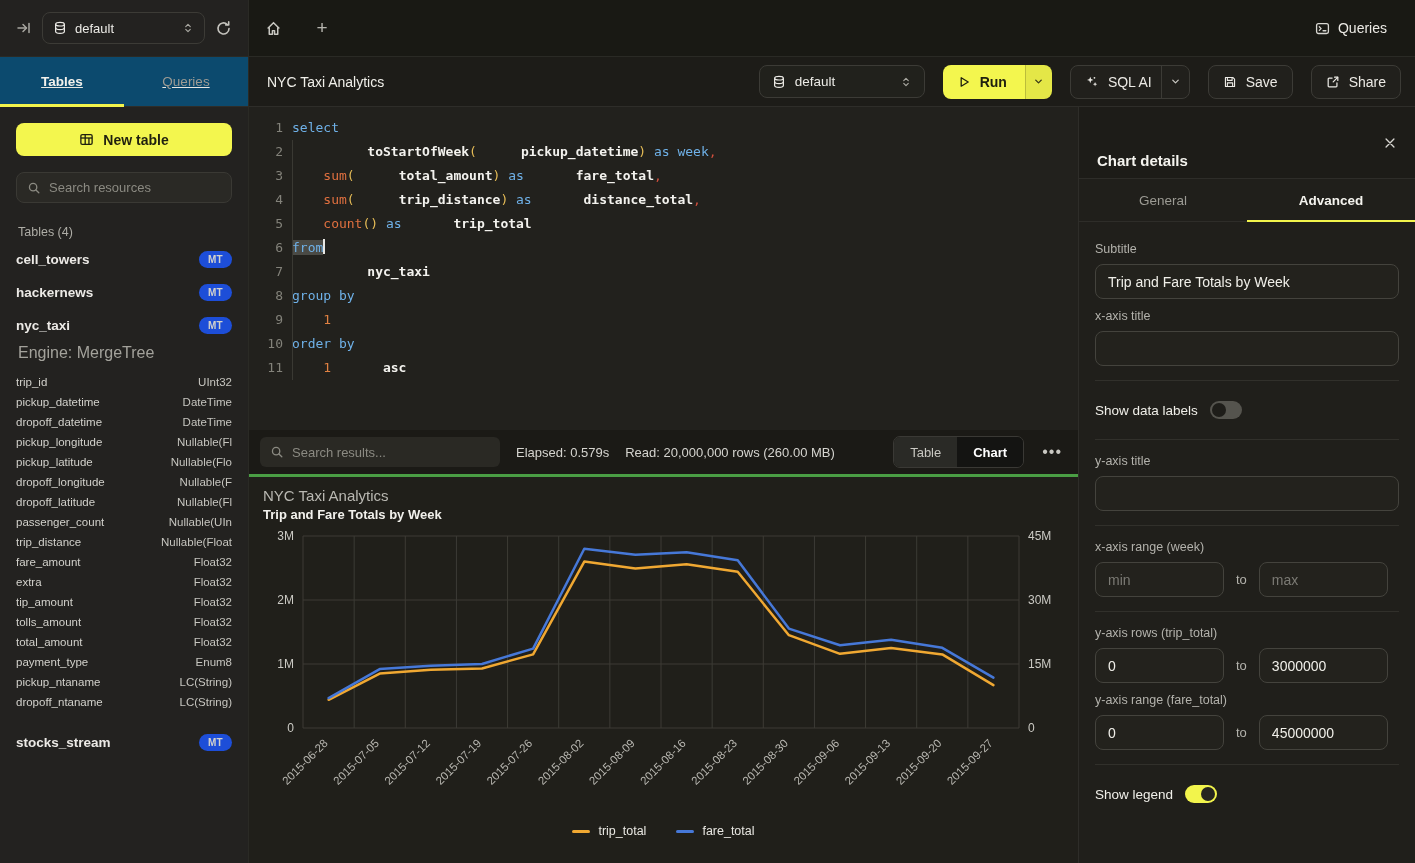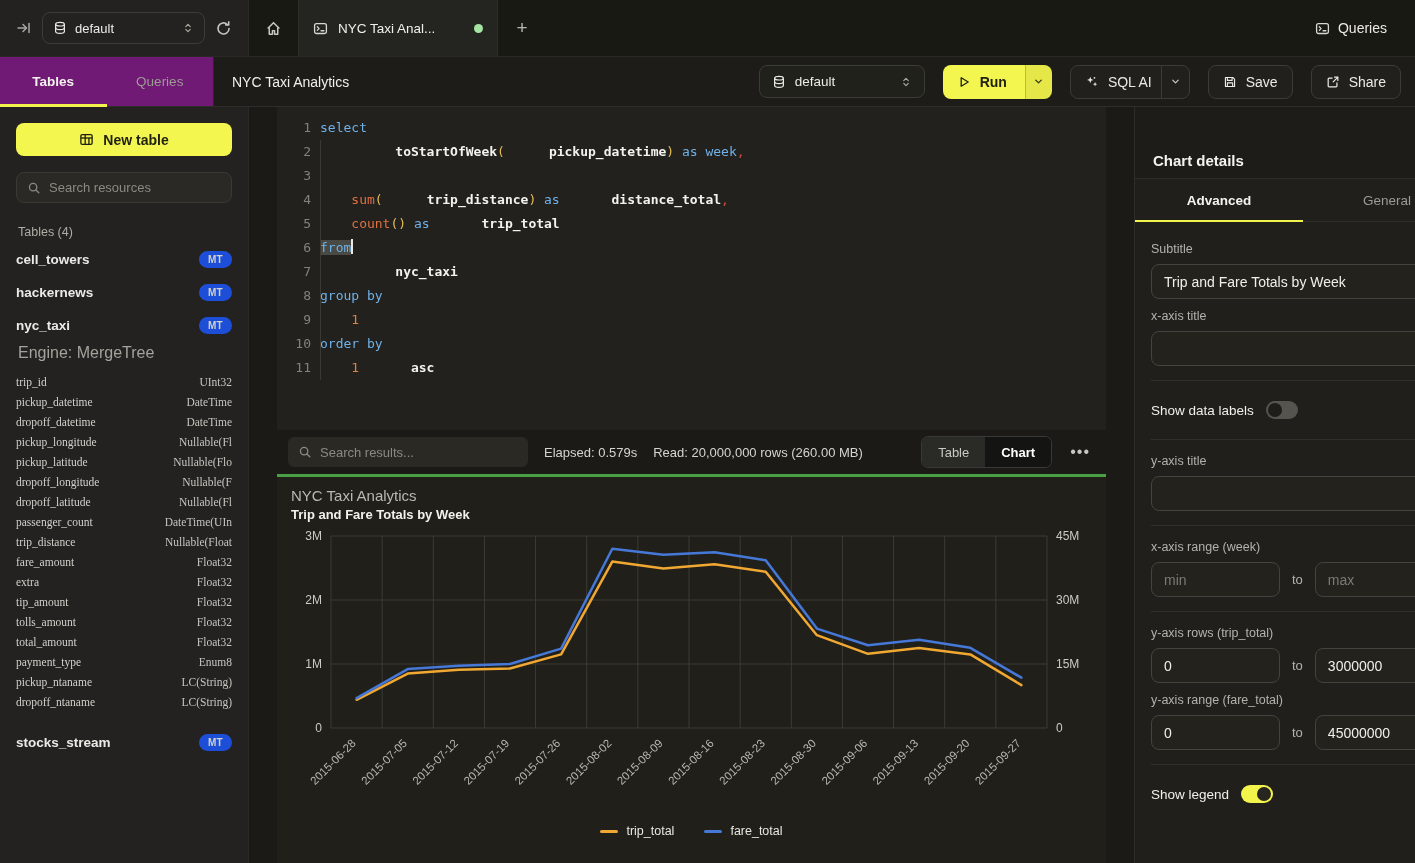--- a/index.html
+++ b/index.html
@@ -21,51 +21,51 @@
   .editor-tab { width:200px; background:#242421; display:flex; align-items:center; gap:10px; padding:0 14px;
     border-left:1px solid #2e2e29; border-right:1px solid #2e2e29; font-size:13.5px; color:#f0efe9; }
   .editor-tab .ticon { color:#d8d7d2; }
   .tab-dot { width:9px; height:9px; border-radius:50%; background:#a5e4a3; flex:none; }
   .plus-btn { width:48px; display:flex; align-items:center; justify-content:center; color:#b5b4ae; }
   .strip-spacer { flex:1; }
   .queries-btn { display:flex; align-items:center; gap:8px; padding:0 28px 0 14px; color:#eceae5; font-size:14px; }
 
   
   .second-row { height:50px; flex:none; display:flex; }
-  .side-tabs { width:214px; flex:none; background:#701a75; border-right:1px solid #2a2a25; border-bottom:1px solid #2e2d29; display:flex; }
+  .side-tabs { width:249px; flex:none; background:#0c4a6e; border-right:1px solid #2a2a25; border-bottom:1px solid #2e2d29; display:flex;text-decoration:underline; }
   .side-tab { flex:1; display:flex; align-items:center; justify-content:center; font-size:13.5px; color:#9c9b94; position:relative; cursor:pointer;}
   .side-tab.active { color:#f2f1ec; font-weight:700; }
   .side-tab.active::after { content:""; position:absolute; left:0; right:0; bottom:-1px; height:3px; background:#f2f44c; }
   .query-toolbar { flex:1; background:#1d1c18; border-bottom:1px solid #2e2d29; display:flex; align-items:center; padding:0 14px 0 18px; gap:18px; }
   .qt-title { font-size:14px; color:#f0efe9; flex:1; }
   .toolbar-db { width:166px; height:33px; border:1px solid #3c3b36; border-radius:8px; background:#21211c;
     display:flex; align-items:center; gap:9px; padding:0 12px; font-size:13.5px; color:#ecebe6; }
   .toolbar-db .grow { flex:1; }
   .run-btn { height:34px; display:flex; align-items:stretch; border-radius:8px; overflow:hidden; cursor:pointer; }
   .run-main { background:#f3f64e; color:#20210f; display:flex; align-items:center; gap:9px; padding:0 18px 0 14px; font-size:14px; font-weight:600; }
   .run-caret { width:27px; background:#e4e747; color:#3a3b18; display:flex; align-items:center; justify-content:center; border-left:1px solid rgba(0,0,0,.18); }
   .ghost-btn { height:34px; border:1px solid #3c3b36; border-radius:8px; background:#21201c; display:flex; align-items:center; gap:9px; padding:0 14px; font-size:14px; color:#eceae5; cursor:pointer;}
   .sqlai-btn { padding-right:0; }
   .sqlai-caret { width:28px; align-self:stretch; display:flex; align-items:center; justify-content:center; border-left:1px solid #3c3b36; color:#c9c8c2; }
 
   
-  .main { flex:1; display:flex; min-height:0;gap:28px; }
+  .main { flex:1; display:flex; min-height:0; }
   .sidebar { width:249px; flex:none; background:#232220; border-right:1px solid #2a2a25; padding:16px 16px 0; overflow:hidden; }
   .newtable-btn { width:100%; height:33px; background:#f3f64e; border-radius:8px; color:#1f200f; font-size:14px; font-weight:600;
     display:flex; align-items:center; justify-content:center; gap:9px; cursor:pointer; }
   .search-box { margin-top:16px; height:31px; border:1px solid #3a3934; border-radius:8px; background:#2a2925;
     display:flex; align-items:center; gap:8px; padding:0 10px; color:#8b8a82; }
   .search-box input { border:none; outline:none; background:transparent; color:#e6e5e0; font-size:13px; width:100%; font-family:inherit;}
   .search-box input::placeholder { color:#8b8a82; }
   .section-label { margin:22px 2px 4px; font-size:12.5px; color:#aeada6; }
   .table-row { display:flex; align-items:center; height:33px; cursor:pointer; }
   .table-row .tname { flex:1; font-size:13.5px; font-weight:600; color:#eceae6; }
   .mt-badge { background:#1d4ed8; color:#d3d2cc; font-size:10px; font-weight:700; border-radius:10px; padding:3px 9px; letter-spacing:.3px;}
   .engine-line { font-size:16px; color:#a3a29b; margin:2px 2px 10px; }
-  .columns { font-family:Liberation Serif, serif; font-size:11.5px; line-height:20px; color:#d2d1cb; }
+  .columns { font-family:Liberation Sans, sans-serif; font-size:11.5px; line-height:20px; color:#d2d1cb; }
   .col-row { display:flex; white-space:nowrap; }
   .col-row .cname { flex:none; }
   .col-row .ctype { flex:1; text-align:right; color:#c6c5bf; overflow:hidden; }
   .stocks-row { margin-top:14px; }
 
   
   .center { width:829px; flex:none; display:flex; flex-direction:column; min-height:0; }
   .editor { height:323px; flex:none; background:#22211d; padding-top:9px; position:relative;
     font-family:"DejaVu Sans Mono", monospace; font-size:13px; line-height:24px; }
   .code-line { display:flex; }
@@ -170,31 +170,20 @@
     </div>
     <div class="tabstrip">
       <div class="home-btn">
         <span>
           <svg class="ic" width="17" height="17" viewBox="0 0 16 16" fill="none" stroke="currentColor" stroke-width="1.4" stroke-linejoin="round">
               <path d="M2.5 8L8 2.5 13.5 8"></path>
               <path d="M4 6.8v6.7h3V10h2v3.5h3V6.8"></path>
             </svg>
         </span>
       </div>
-      <div class="editor-tab">
-        <span class="ticon">
-          <svg class="ic" width="15" height="15" viewBox="0 0 16 16" fill="none" stroke="currentColor" stroke-width="1.4" stroke-linecap="round" stroke-linejoin="round">
-              <rect x="1.7" y="2.7" width="12.6" height="10.6" rx="2"></rect>
-              <path d="M4.6 6.2l1.9 1.9-1.9 1.9"></path>
-              <path d="M8.6 10.4h3"></path>
-            </svg>
-        </span>
-        <span style="flex:1">NYC Taxi Anal...</span>
-        <span class="tab-dot"></span>
-      </div>
       <div class="plus-btn">
         <span style="font-size:19px; font-weight:300;">+</span>
       </div>
       <div class="strip-spacer"></div>
       <div class="queries-btn">
         <span style="color:#d8d7d2">
           <svg class="ic" width="15" height="15" viewBox="0 0 16 16" fill="none" stroke="currentColor" stroke-width="1.4" stroke-linecap="round" stroke-linejoin="round">
               <rect x="1.7" y="2.7" width="12.6" height="10.6" rx="2"></rect>
               <path d="M4.6 6.2l1.9 1.9-1.9 1.9"></path>
               <path d="M8.6 10.4h3"></path>
@@ -349,21 +338,21 @@
           <div class="col-row">
             <span class="cname">dropoff_longitude</span>
             <span class="ctype">Nullable(F</span>
           </div>
           <div class="col-row">
             <span class="cname">dropoff_latitude</span>
             <span class="ctype">Nullable(Fl</span>
           </div>
           <div class="col-row">
             <span class="cname">passenger_count</span>
-            <span class="ctype">DateTime(UIn</span>
+            <span class="ctype">Nullable(UIn</span>
           </div>
           <div class="col-row">
             <span class="cname">trip_distance</span>
             <span class="ctype">Nullable(Float</span>
           </div>
           <div class="col-row">
             <span class="cname">fare_amount</span>
             <span class="ctype">Float32</span>
           </div>
           <div class="col-row">
@@ -407,20 +396,21 @@
       <div class="code-line">
             <span class="ln">1</span>
             <span class="code"><span class="tk-kw">select</span></span>
           </div>
           <div class="code-line">
             <span class="ln">2</span>
             <span class="code"><span>    </span><span class="tk-id">toStartOfWeek</span><span class="tk-paren">(</span><span class="tk-id">pickup_datetime</span><span class="tk-paren">)</span><span> </span><span class="tk-kw">as</span><span> </span><span class="tk-kw">week</span><span class="tk-comma">,</span></span>
           </div>
           <div class="code-line">
             <span class="ln">3</span>
+            <span class="code"><span>    </span><span class="tk-fn">sum</span><span class="tk-paren">(</span><span class="tk-id">total_amount</span><span class="tk-paren">)</span><span> </span><span class="tk-kw">as</span><span> </span><span class="tk-id">fare_total</span><span class="tk-comma">,</span></span>
           </div>
           <div class="code-line">
             <span class="ln">4</span>
             <span class="code"><span>    </span><span class="tk-fn">sum</span><span class="tk-paren">(</span><span class="tk-id">trip_distance</span><span class="tk-paren">)</span><span> </span><span class="tk-kw">as</span><span> </span><span class="tk-id">distance_total</span><span class="tk-comma">,</span></span>
           </div>
           <div class="code-line">
             <span class="ln">5</span>
             <span class="code"><span>    </span><span class="tk-fn">count</span><span class="tk-paren">()</span><span> </span><span class="tk-kw">as</span><span> </span><span class="tk-id">trip_total</span></span>
           </div>
           <div class="code-line">
@@ -537,25 +527,25 @@
     <div class="details">
       <div class="details-header">
         <span class="dtitle">Chart details</span>
         <span class="close">
           <svg class="ic" width="14" height="14" viewBox="0 0 16 16" fill="none" stroke="currentColor" stroke-width="1.5" stroke-linecap="round">
               <path d="M3.5 3.5l9 9M12.5 3.5l-9 9"></path>
             </svg>
         </span>
       </div>
       <div class="details-tabs">
+        <div class="dtab">
+            <span>General</span>
+          </div>
         <div class="dtab active">
             <span>Advanced</span>
-          </div>
-        <div class="dtab">
-            <span>General</span>
           </div>
       </div>
       <div class="details-body">
 
         <div class="fgroup">
           <div class="flabel">Subtitle</div>
           <input class="finput" value="Trip and Fare Totals by Week" style="">
           <div class="flabel sublabel">x-axis title</div>
           <input class="finput" value="" style="">
         </div>

